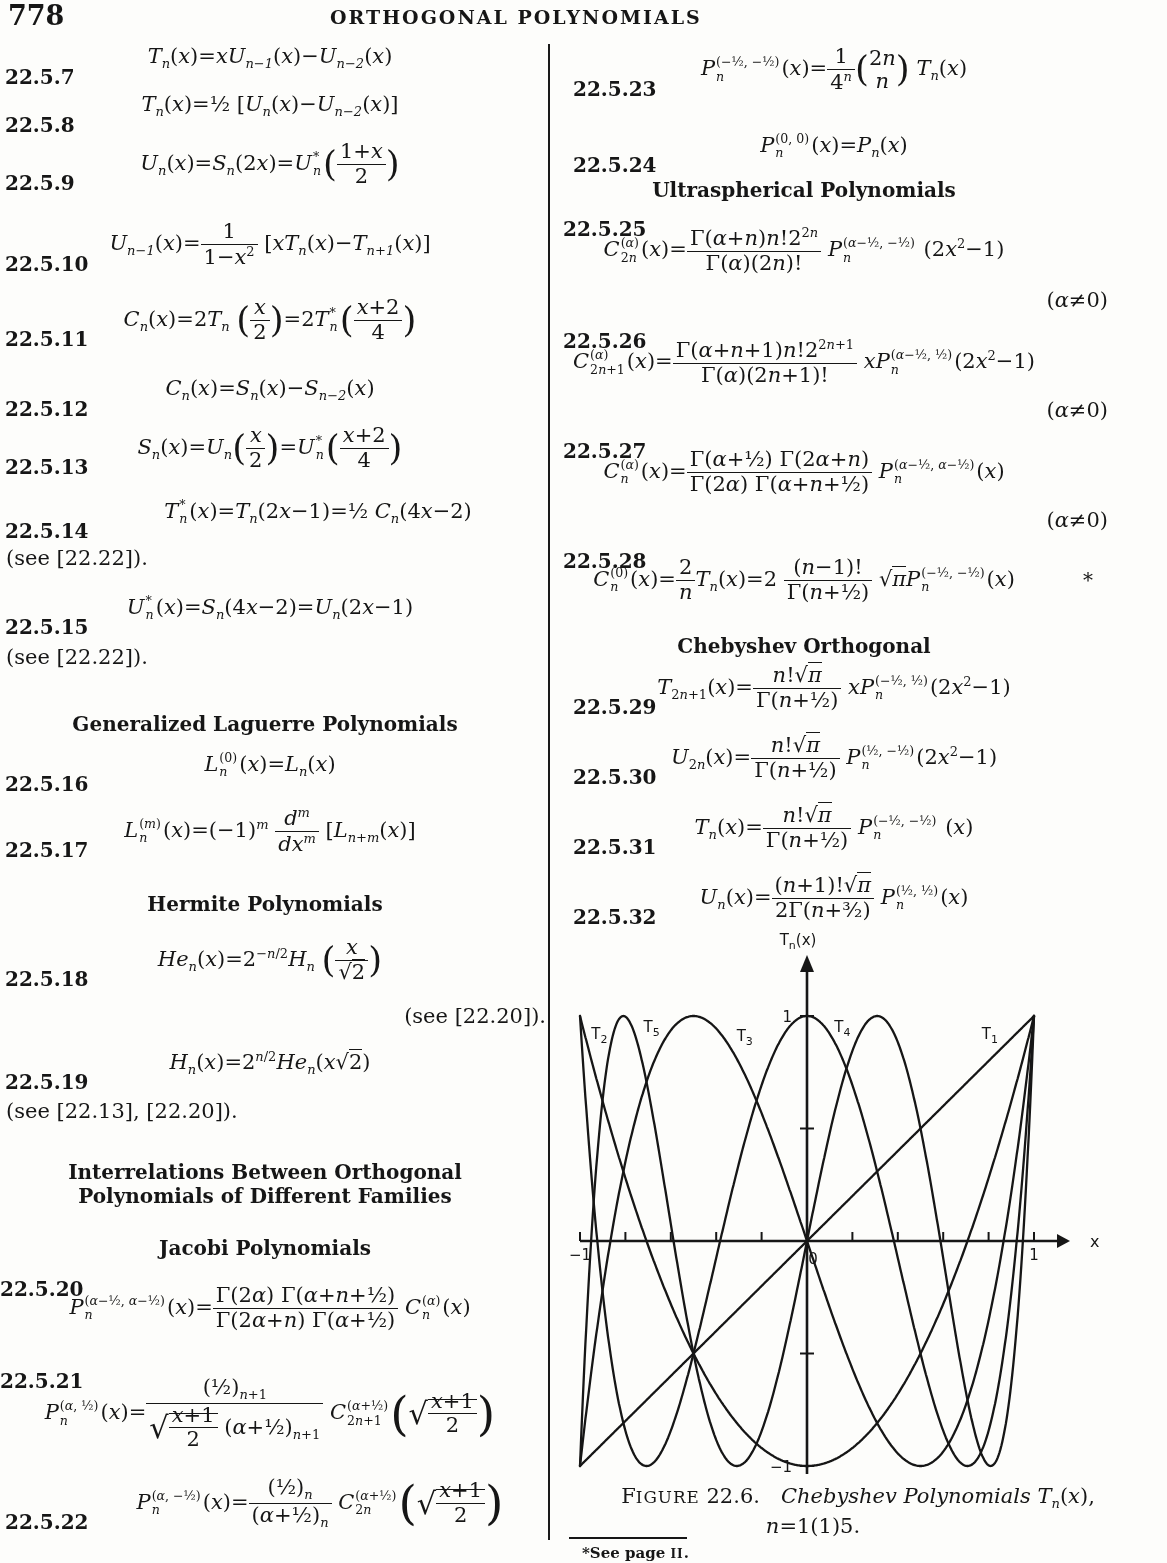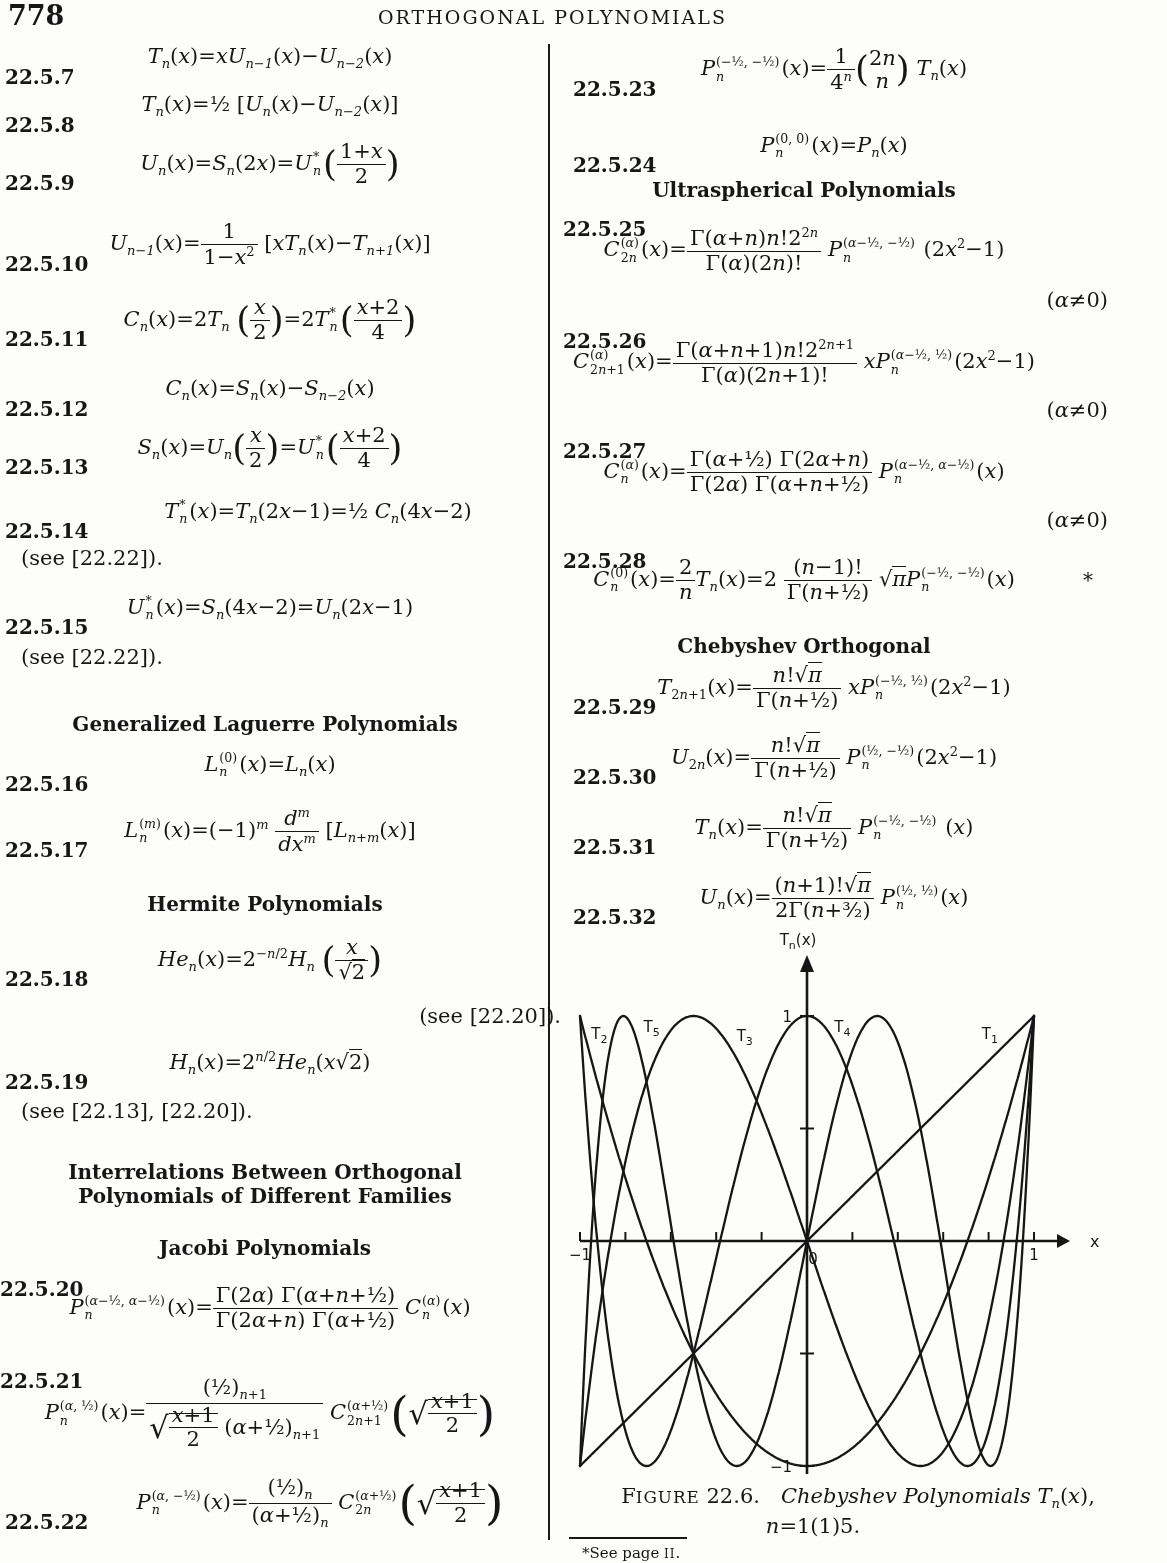--- a/index.html
+++ b/index.html
@@ -1,29 +1,29 @@
 <!DOCTYPE html>
 <html><head>
 <meta charset="utf-8">
 <style>
   html,body{margin:0;padding:0;background:#e8e8e4;}
   .page{position:relative;width:1167px;height:1563px;margin:0 auto;background:#fdfdfb;
         font-family:"DejaVu Serif", serif;color:#161616;overflow:hidden;}
   .pageno{position:absolute;left:8px;top:0px;font-size:27px;font-weight:bold;}
-  .runhead{position:absolute;left:330px;top:6px;width:445px;text-align:center;
-           font-size:19px;font-weight:normal;letter-spacing:2px;}
+  .runhead{position:absolute;left:330px;top:6px;width:445px;
+           font-size:19px;font-weight:bold;letter-spacing:2px;}
   .divider{position:absolute;left:548px;top:44px;width:2px;height:1496px;background:#1a1a1a;}
   .col{position:absolute;top:0;height:1563px;}
   .colL{left:0;width:540px;}
   .colR{left:563px;width:545px;}
   .row{position:absolute;left:0;width:100%;font-size:21px;}
   .row.h{font-weight:bold;text-align:center;font-size:20px;}
   .colL .row.h{width:530px;}
   .colR .row.h{width:482px;}
-  .row.note{padding-left:21px;font-size:21px;}
+  .row.note{padding-left:6px;font-size:21px;}
   .row.cond{text-align:right;font-size:21px;}
   .colR .row.cond{width:545px;}
   .eqnum{position:absolute;left:5px;top:50%;transform:translateY(-50%);
          font-weight:bold;font-size:20px;white-space:nowrap;margin-top:19px;}
   .colR .eqnum{left:10px;}
   .row.label .eqnum{position:static;transform:none;display:inline-block;}
   .eqm{text-align:center;white-space:nowrap;}
   .colL .eqm{width:540px;}
   .colR .eqm{width:482px;padding-left:30px;}
   .colR .row.eqc .eqm{padding-left:0;}
@@ -39,21 +39,21 @@
   .bg{font-size:1.7em;font-weight:300;vertical-align:middle;line-height:0.9;}
   .bgg{font-size:2.25em;font-weight:300;vertical-align:middle;line-height:0.85;}
   .sq{font-size:1.45em;vertical-align:middle;font-weight:300;}
   .ov{border-top:1.6px solid #161616;}
   .star{position:absolute;left:520px;top:12px;font-size:20px;}
   .figure{position:absolute;left:560px;top:928px;width:550px;height:552px;}
   .cap1{position:absolute;left:549px;top:1484px;width:618px;text-align:center;font-size:21px;}
   .cap2{position:absolute;left:549px;top:1514px;width:528px;text-align:center;font-size:21px;}
   .scap{font-size:0.8em;letter-spacing:1px;}
   .fnrule{position:absolute;left:569px;top:1537px;width:118px;height:2px;background:#161616;}
-  .footnote{position:absolute;left:582px;top:1544px;font-size:15px;font-weight:normal;}
+  .footnote{position:absolute;left:582px;top:1544px;font-size:15px;font-weight:bold;}
   svg text{font-family:"DejaVu Sans", sans-serif;fill:#161616;}
 </style>
 </head>
 <body>
 
 <div class="page">
   <div class="pageno">778</div>
   <div class="runhead">ORTHOGONAL POLYNOMIALS</div>
   <div class="divider"></div>
   <div class="col colL" id="colL">

